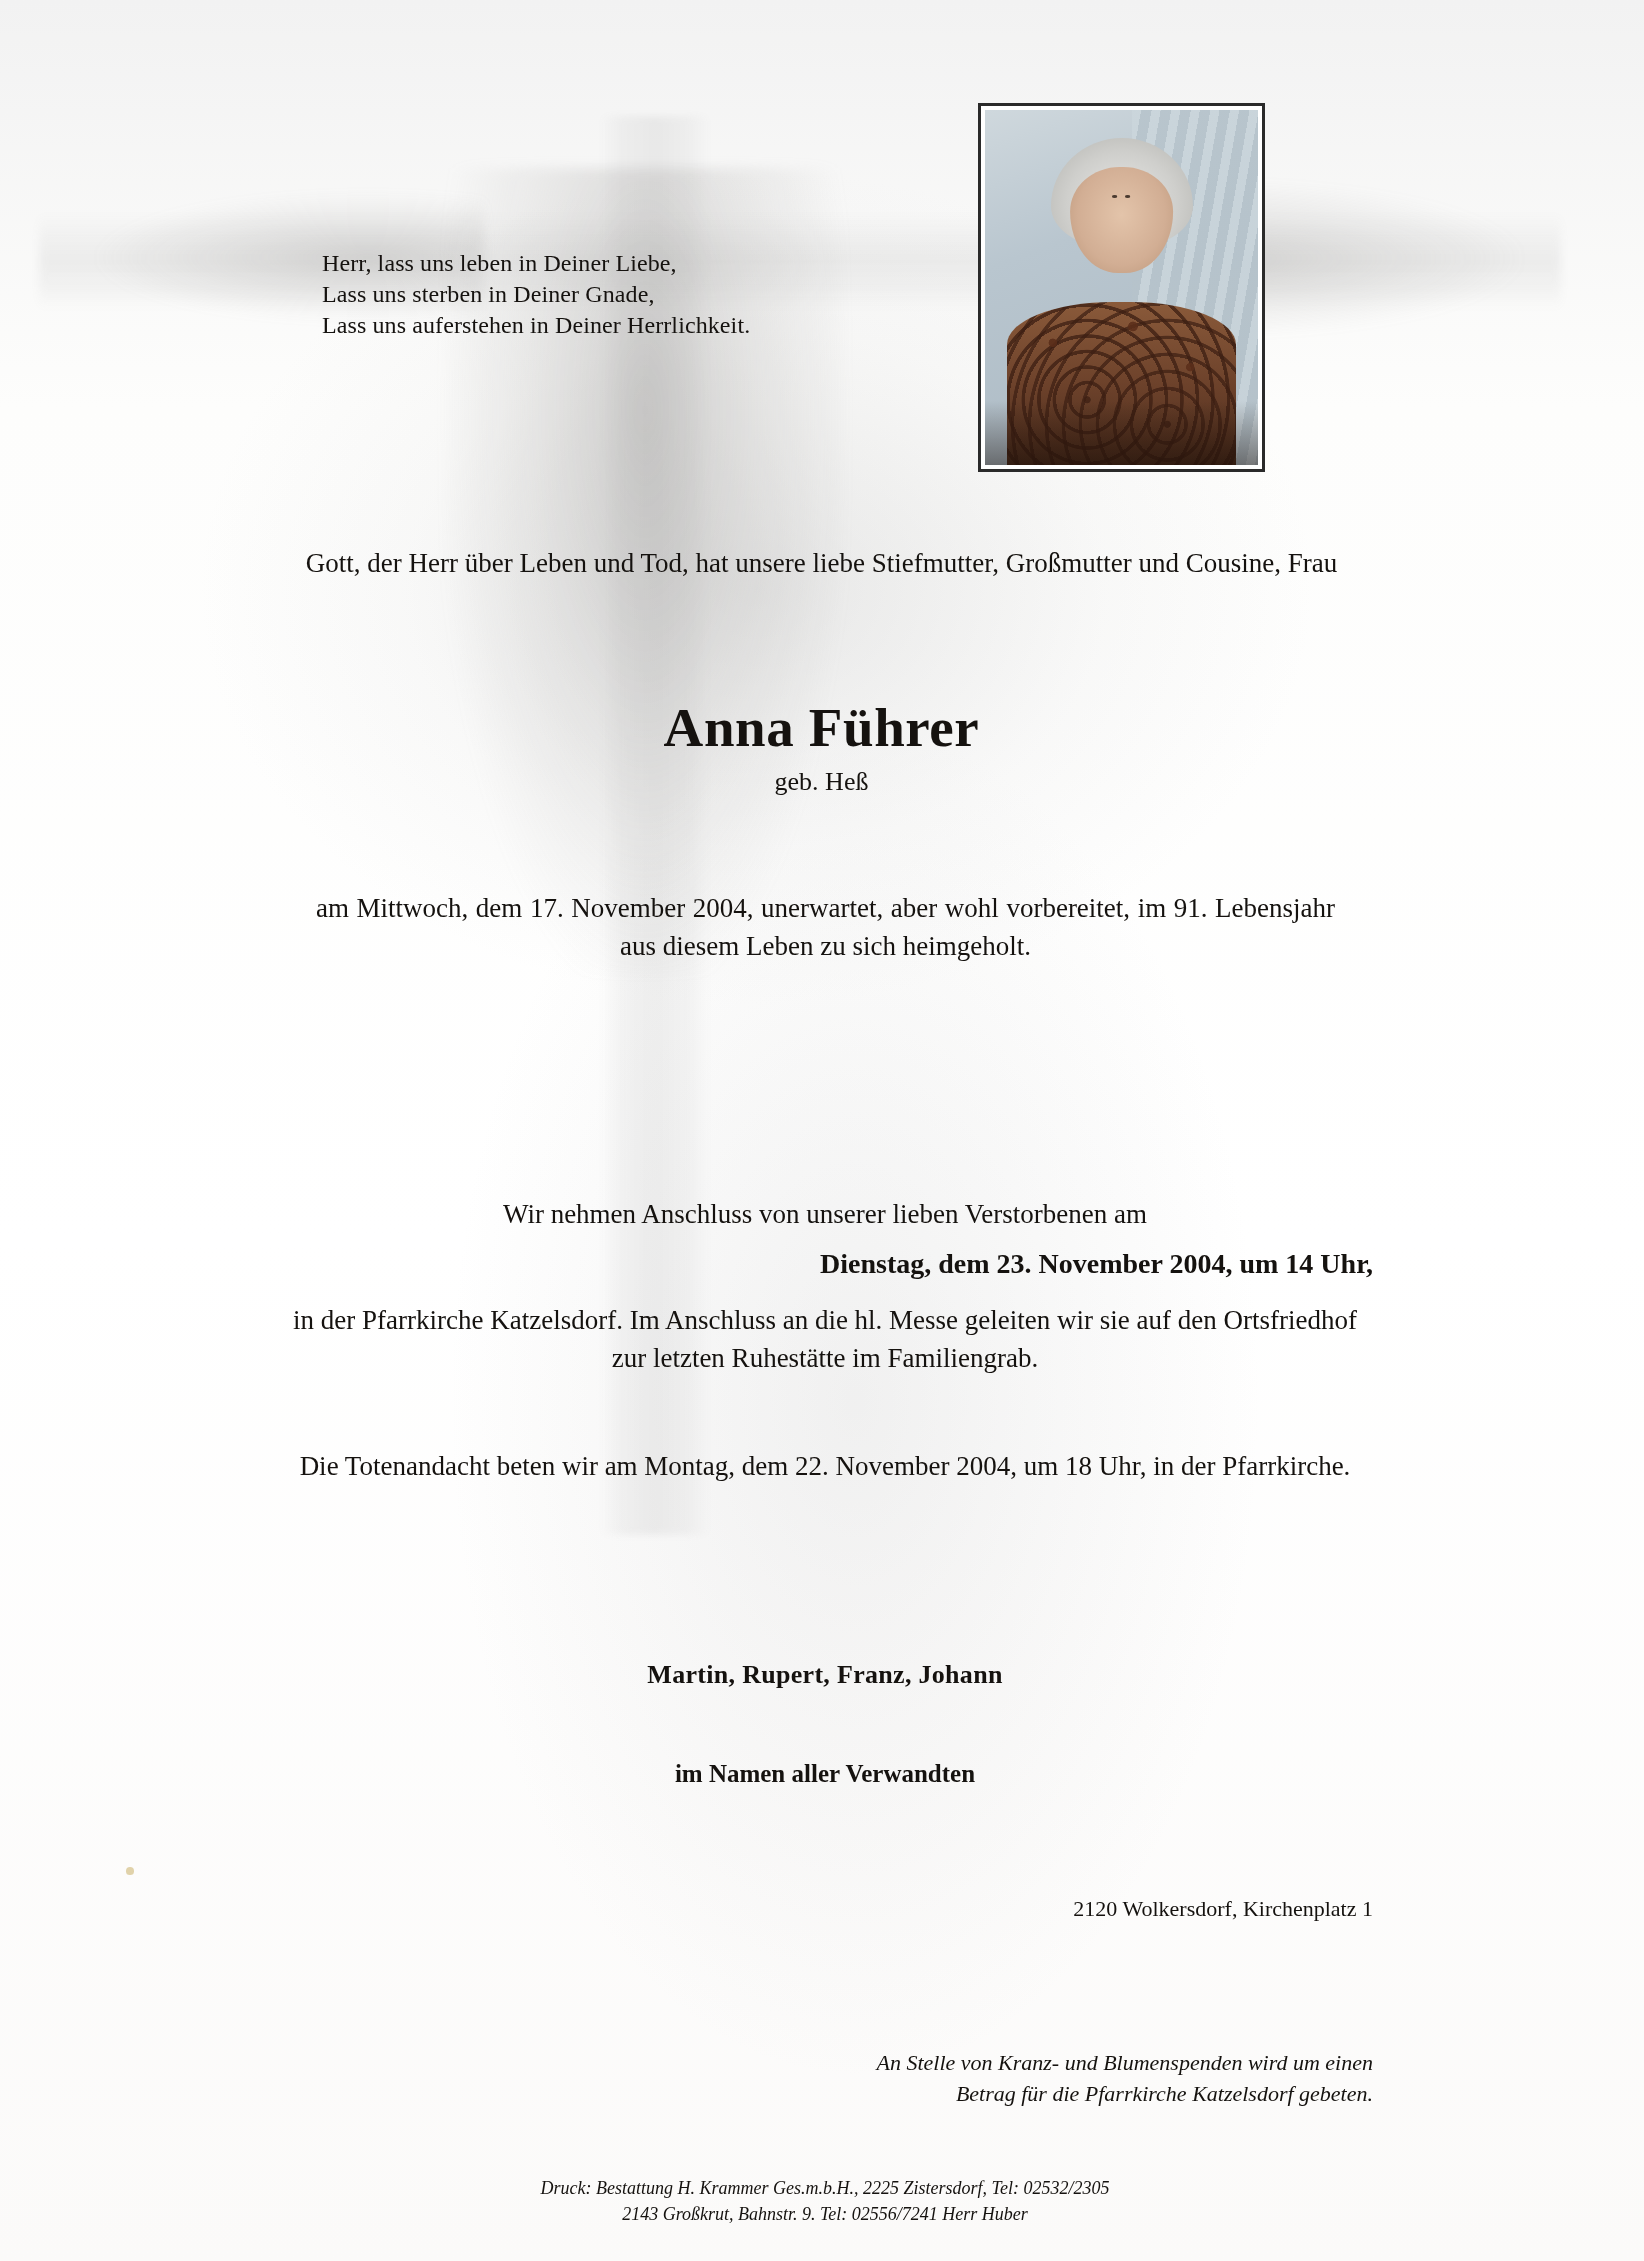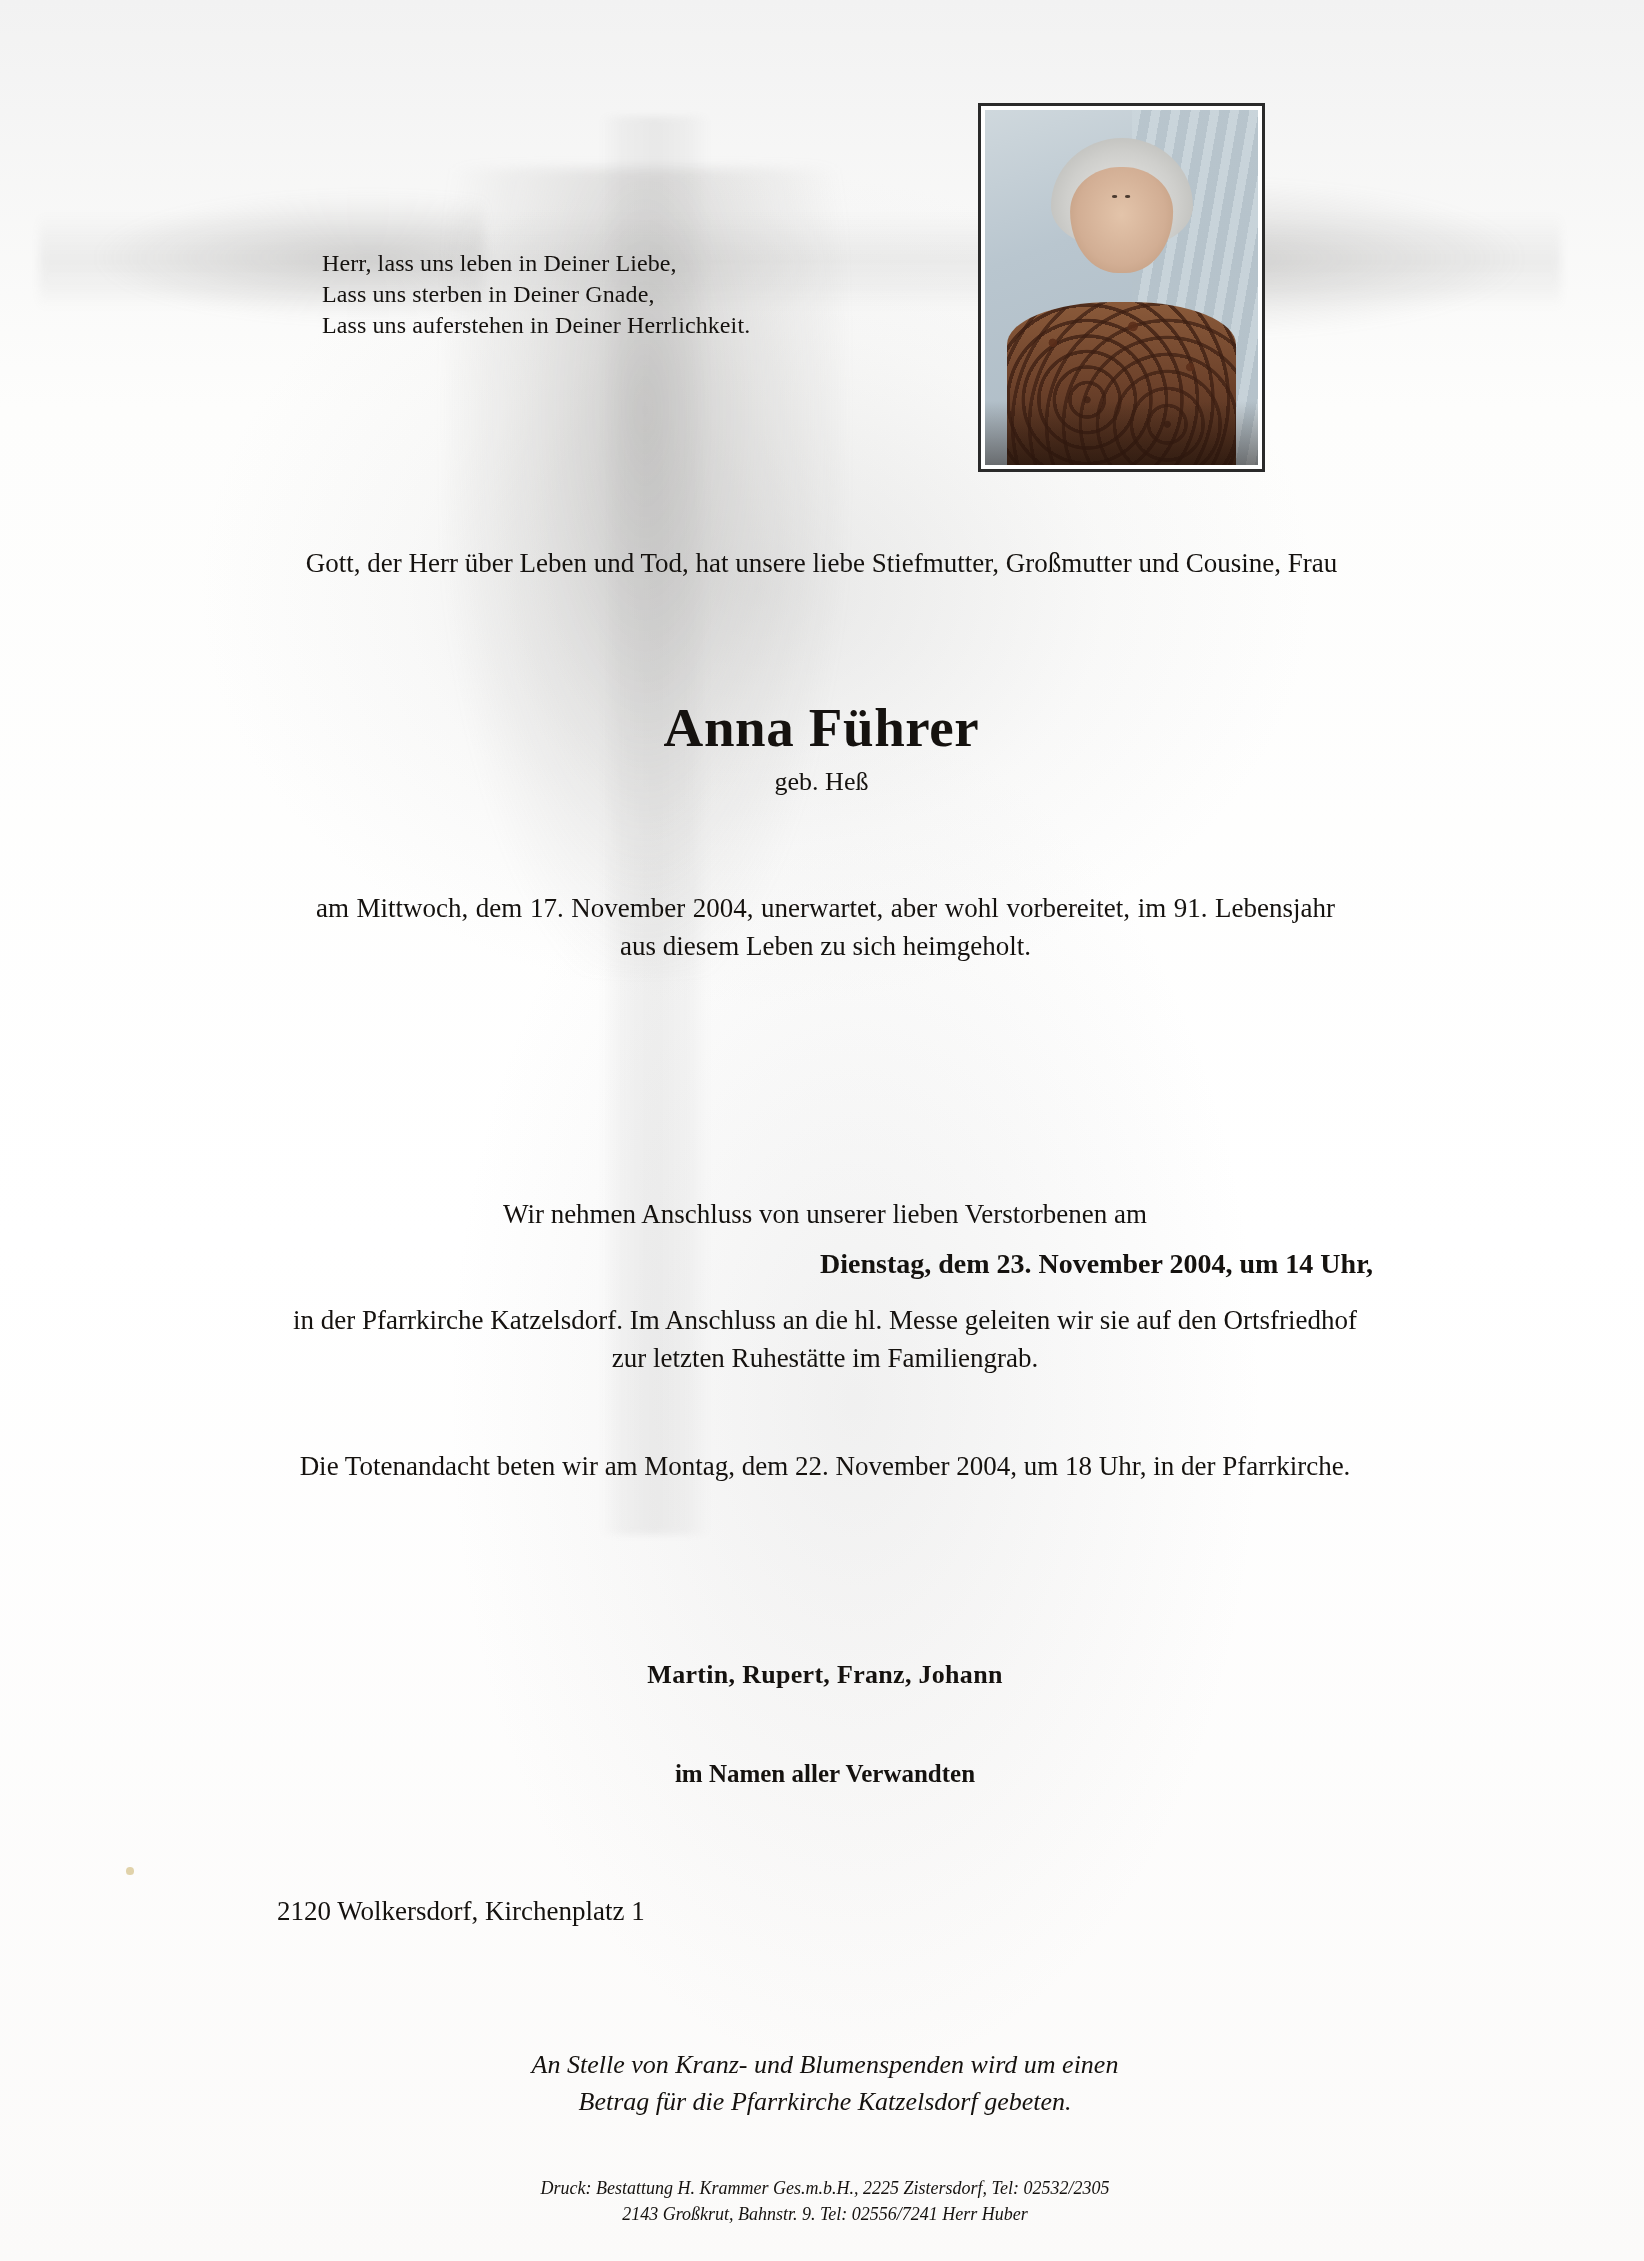--- a/index.html
+++ b/index.html
@@ -259,30 +259,30 @@
     width: 1096px;
     text-align: center;
     font-size: 25px;
     font-weight: bold;
   }
   .address {
     position: absolute;
     left: 277px;
     top: 1896px;
     width: 1096px;
-    text-align: left;
-    font-size: 27px;
+    text-align: right;
+    font-size: 22px;
   }
   .donation {
     position: absolute;
     left: 277px;
     top: 2047px;
     width: 1096px;
-    text-align: center;
-    font-size: 26px;
+    text-align: right;
+    font-size: 22px;
     font-style: italic;
     line-height: 1.42;
   }
   .printer {
     position: absolute;
     left: 277px;
     top: 2163px;
     width: 1096px;
     text-align: center;
     font-size: 18px;

